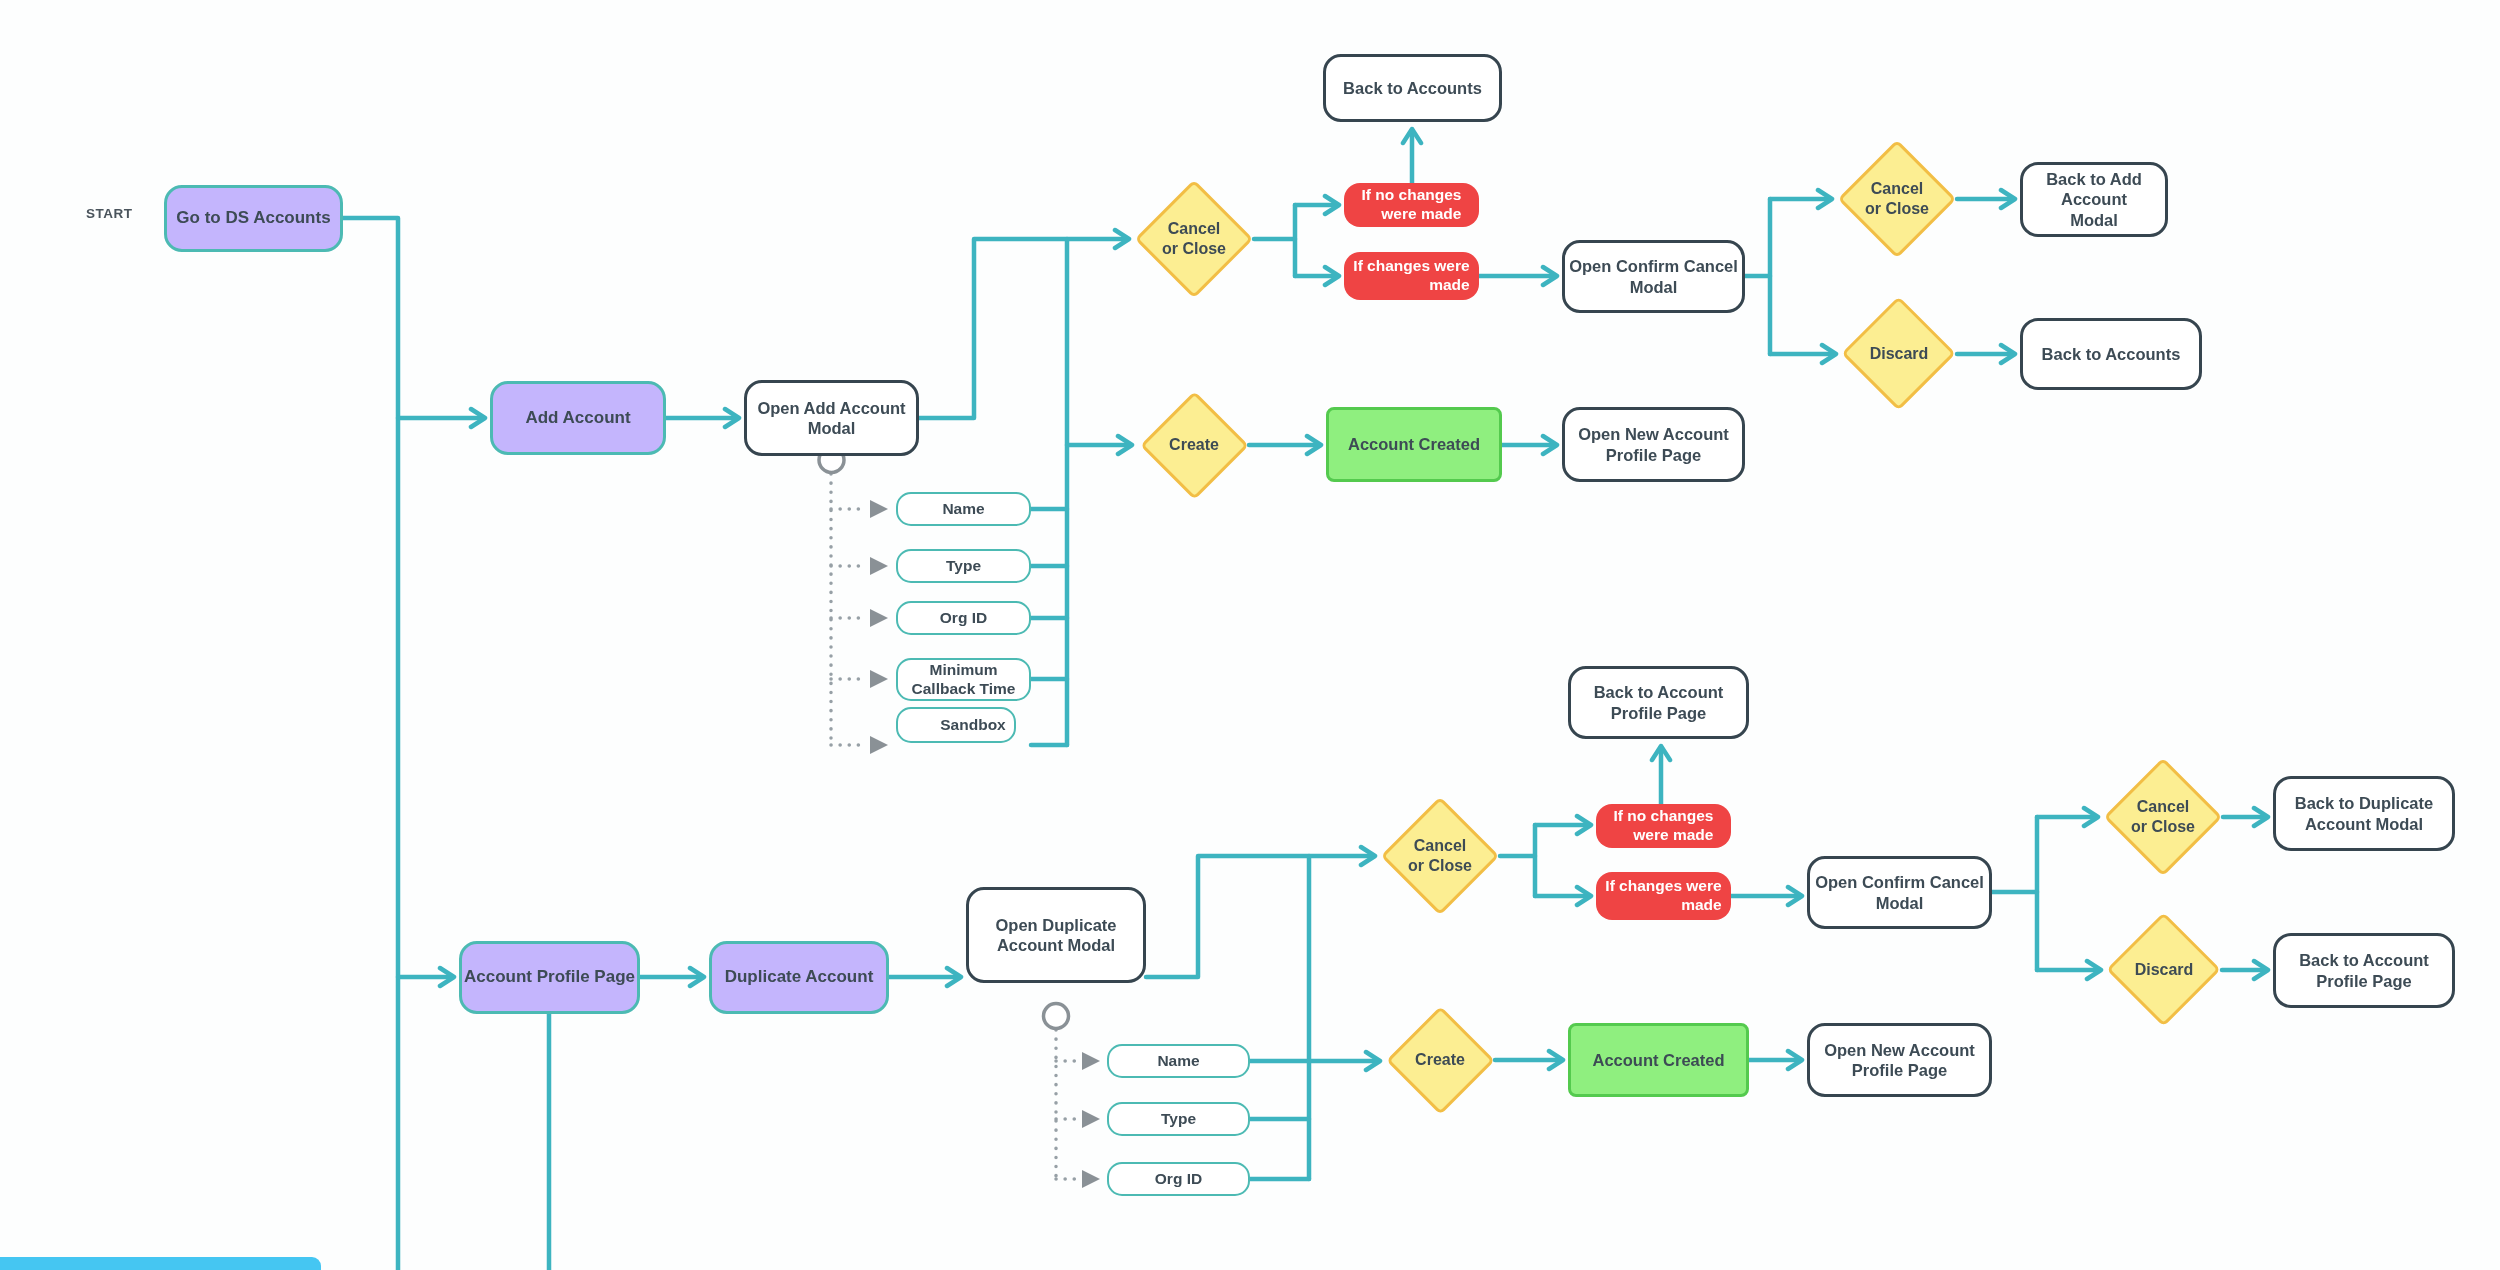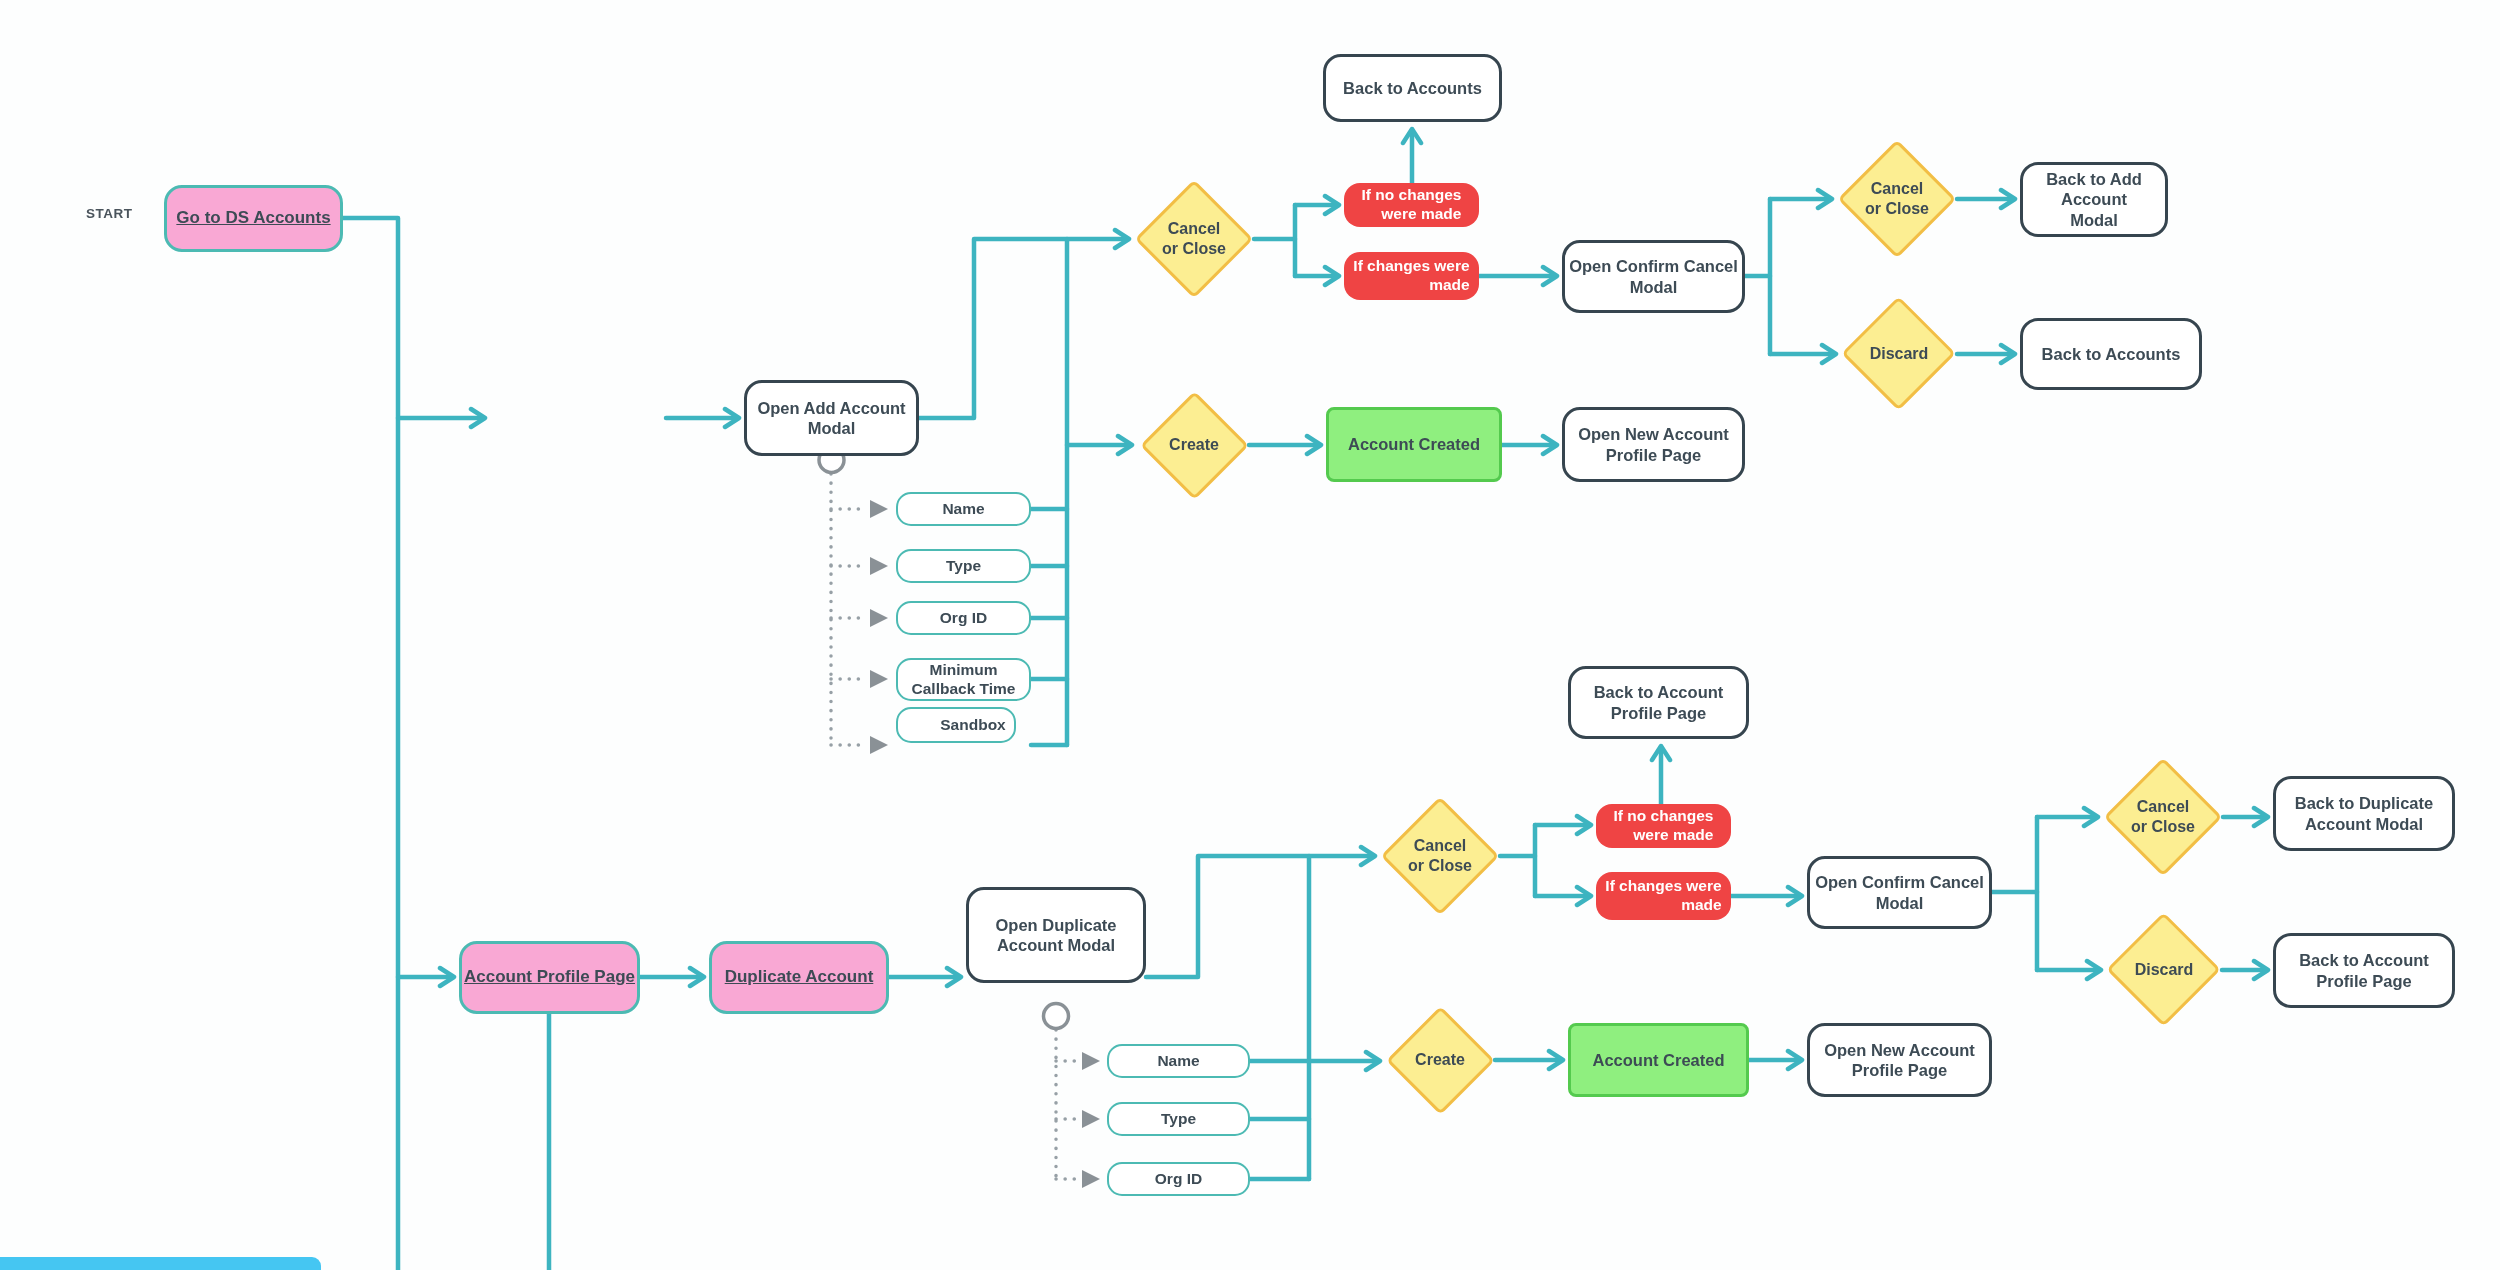--- a/index.html
+++ b/index.html
@@ -2,21 +2,21 @@
 <html><head>
 <meta charset="utf-8">
 <style>
   html,body{margin:0;padding:0;background:#ffffff;}
   #canvas{position:relative;width:2500px;height:1270px;background:#FDFEFE;overflow:hidden;
           font-family:"Liberation Sans",sans-serif;}
   #connectors{position:absolute;left:0;top:0;width:2500px;height:1270px;}
   .node{position:absolute;display:flex;align-items:center;justify-content:center;text-align:center;
         font-weight:bold;color:#3D4B55;white-space:pre-line;line-height:1.22;border-radius:18px;
         box-sizing:border-box;padding:2px;}
-  .cyan{background:#f9a8d4;border:3px solid #4CBAB3;font-size:17px;text-decoration:underline;}
+  .cyan{background:#c4b5fd;border:3px solid #4CBAB3;font-size:17px;}
   .dark{background:#ffffff;border:3.5px solid #36454F;font-size:16.5px;}
   .navy{background:#ef4444;color:#ffffff;font-size:15.5px;border-radius:16px;text-align:right;}
   .green{background:#8FEF7F;border:3px solid #54CA4E;font-size:16.5px;border-radius:8px;}
   .field{background:#ffffff;border:2.5px solid #4CBAB3;font-size:15.5px;border-radius:15px;}
   .diamond{position:absolute;}
   .diamond .shape{position:absolute;left:15%;top:15%;width:70%;height:70%;transform:rotate(45deg);
         background:#FCEE92;border:3px solid #F2BE45;border-radius:6px;box-sizing:border-box;}
   .diamond .lbl{position:absolute;inset:0;display:flex;align-items:center;justify-content:center;
         text-align:center;font-weight:bold;font-size:16px;color:#3D4B55;white-space:pre-line;line-height:1.25;}
   .start-label{position:absolute;left:86px;top:206px;font-size:13.5px;font-weight:bold;
@@ -116,20 +116,22 @@
 
     <circle cx="831.5" cy="460" r="12.5" fill="#ffffff" stroke="#8A9196" stroke-width="3.5"></circle>
     <circle cx="1056" cy="1016" r="12.5" fill="#ffffff" stroke="#8A9196" stroke-width="3.5"></circle>
   </svg>
 
   <div class="start-label">START</div>
 
   <div class="node cyan" style="left:164px;top:185px;width:179px;height:67px;">
     <span>Go to DS Accounts</span></div>
 
+  <div class="node cyan" style="left:490px;top:381px;width:176px;height:74px;">
+    <span>Add Account</span></div>
 
   <div class="node dark" style="left:744px;top:380px;width:175px;height:76px;">
     <span>Open Add Account
 Modal</span></div>
 
   <div class="node field" style="left:896px;top:492px;width:135px;height:34px;">
     <span>Name</span></div>
   <div class="node field" style="left:896px;top:549px;width:135px;height:34px;">
     <span>Type</span></div>
   <div class="node field" style="left:896px;top:601px;width:135px;height:34px;">

